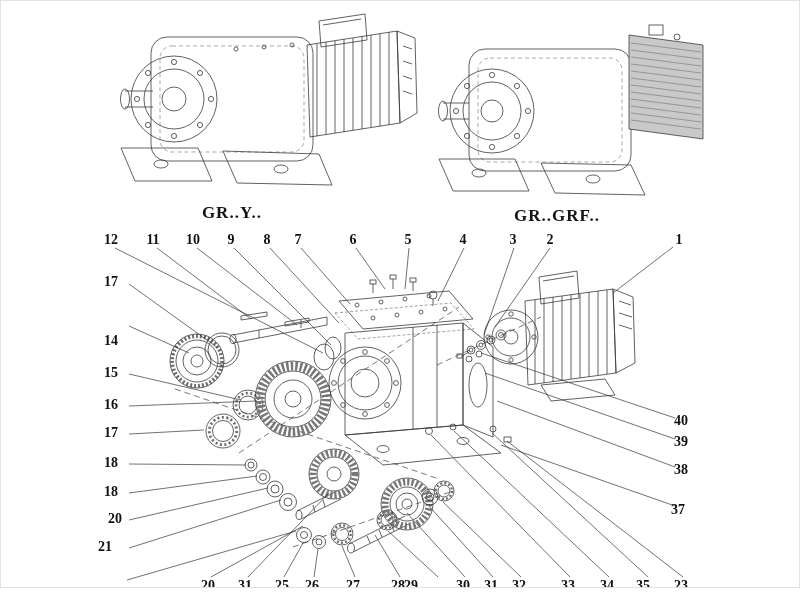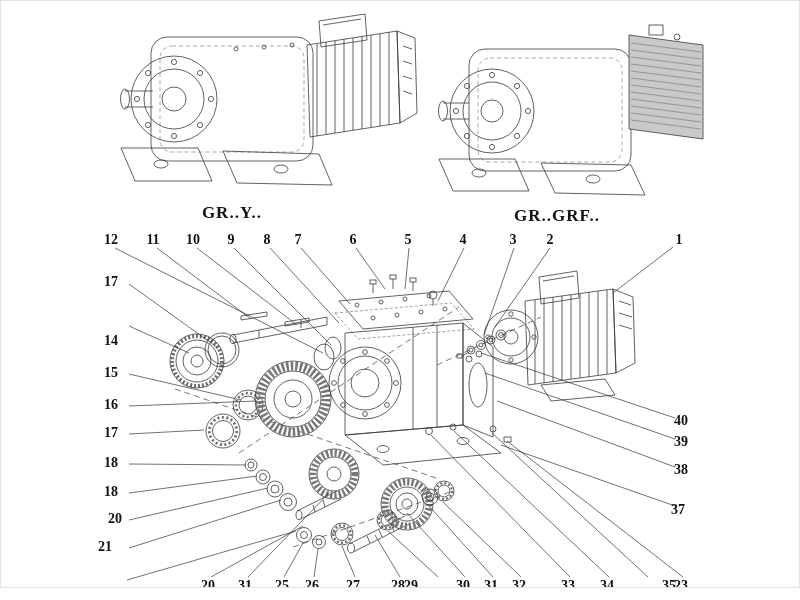--- a/index.html
+++ b/index.html
@@ -372,20 +372,20 @@
 <span class="co" style="left:281px;top:585px">25</span>
 <span class="co" style="left:311px;top:585px">26</span>
 <span class="co" style="left:352px;top:585px">27</span>
 <span class="co" style="left:397px;top:585px">28</span>
 <span class="co" style="left:410px;top:585px">29</span>
 <span class="co" style="left:462px;top:585px">30</span>
 <span class="co" style="left:490px;top:585px">31</span>
 <span class="co" style="left:518px;top:585px">32</span>
 <span class="co" style="left:567px;top:585px">33</span>
 <span class="co" style="left:606px;top:585px">34</span>
-<span class="co" style="left:668px;top:585px">35</span>
+<span class="co" style="left:642px;top:585px">35</span>
 <span class="co" style="left:680px;top:585px">23</span>
 <span class="co" style="left:677px;top:509px">37</span>
 <span class="co" style="left:680px;top:469px">38</span>
 <span class="co" style="left:680px;top:441px">39</span>
 <span class="co" style="left:680px;top:420px">40</span>
 
 </div>
 
 </body></html>

